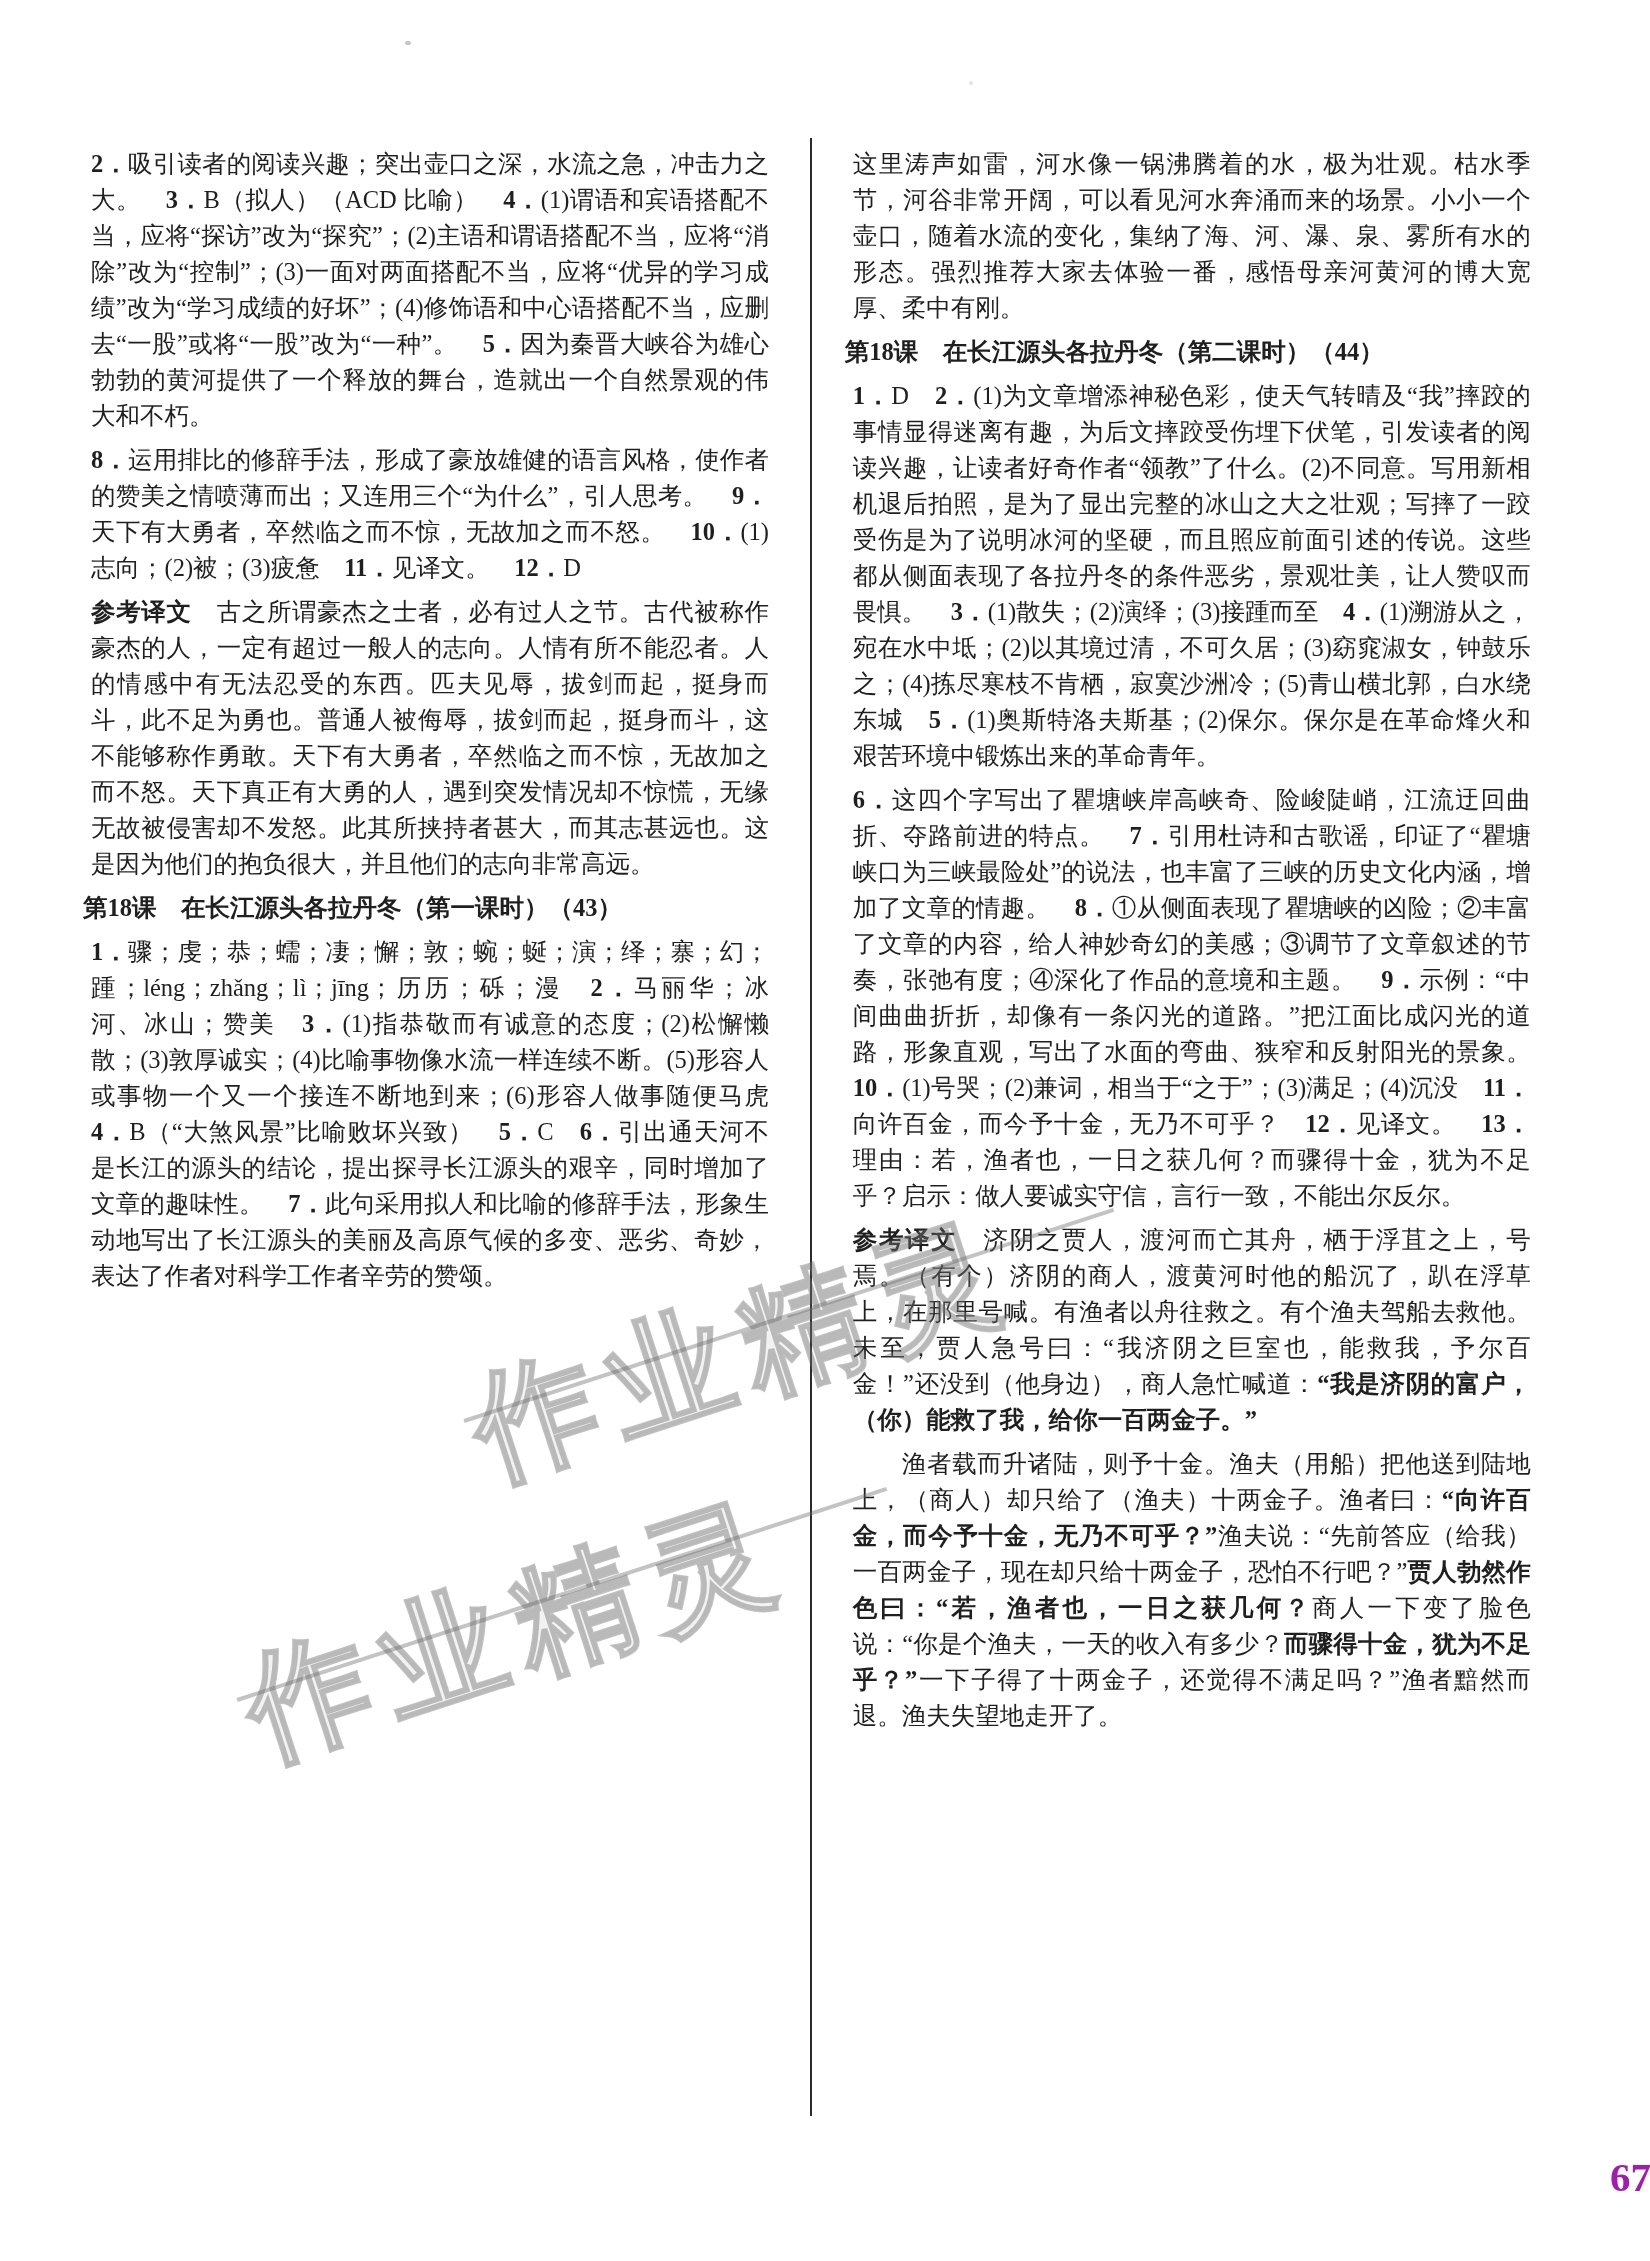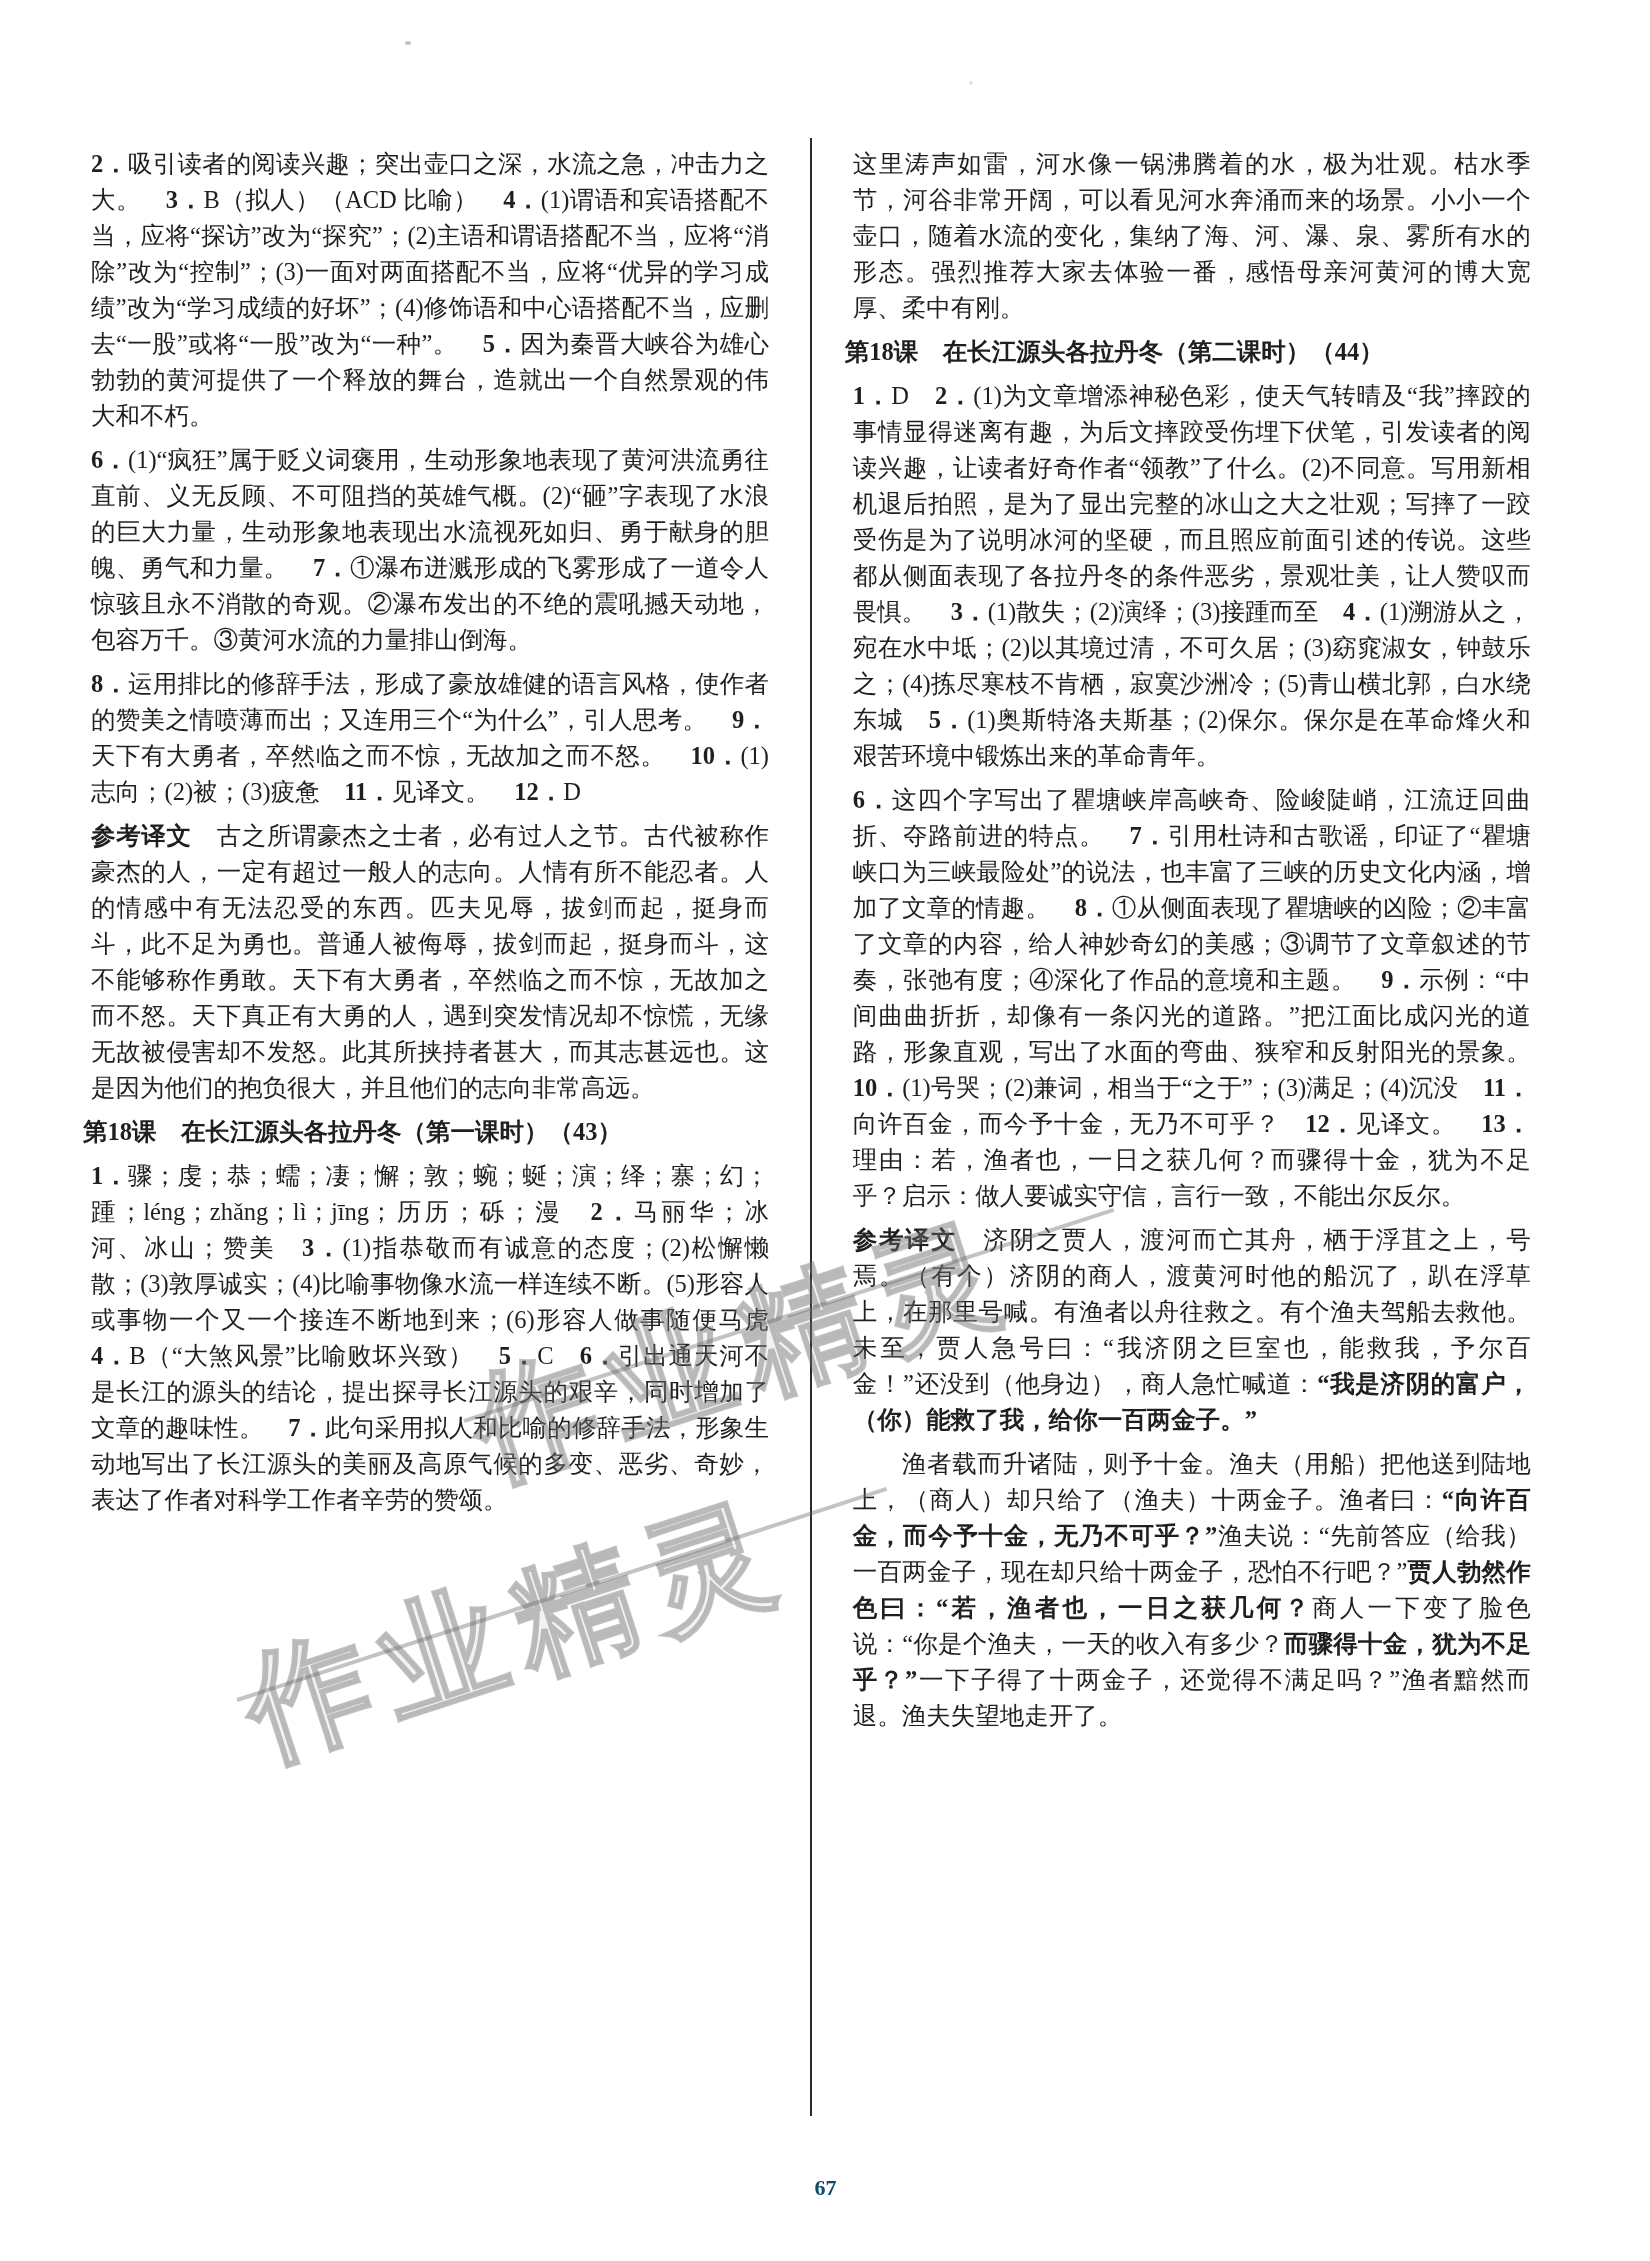--- a/index.html
+++ b/index.html
@@ -44,24 +44,24 @@
   .seg { white-space: pre-wrap; }
   .b { font-weight: bold; }
   .u {
     text-underline-offset: 6.1px;
     text-decoration-thickness: 1.8px;
   }
   .page-number {
     position: absolute;
     left: 0; right: 0;
     bottom: 60px;
-    text-align: center;
-    font-size: 22px;
+    text-align: right;
+    font-size: 41px;
     font-weight: bold;
-    color: #0c4a6e;
+    color: #a21caf;
   }
   .watermark {
     position: absolute;
     transform: rotate(-18deg);
     transform-origin: left center;
     font-size: 124px;
     font-weight: bold;
     letter-spacing: 16px;
     color: rgba(125,125,125,0.10);
     -webkit-text-stroke: 2.2px rgba(108,108,108,0.42);
@@ -92,21 +92,20 @@
 </head>
 <body>
 
 <div class="sheet">
   <div class="speck s1"></div>
   <div class="speck s2"></div>
 
   <div class="content">
     <div class="col" id="col-left">
         <p class="para normal"><span class="seg b">2．</span><span class="seg">吸引读者的阅读兴趣；突出壶口之深，水流之急，冲击力之大。　</span><span class="seg b">3．</span><span class="seg">B（拟人）（ACD 比喻）　</span><span class="seg b">4．</span><span class="seg">(1)谓语和宾语搭配不当，应将“探访”改为“探究”；(2)主语和谓语搭配不当，应将“消除”改为“控制”；(3)一面对两面搭配不当，应将“优异的学习成绩”改为“学习成绩的好坏”；(4)修饰语和中心语搭配不当，应删去“一股”或将“一股”改为“一种”。　</span><span class="seg b">5．</span><span class="seg">因为秦晋大峡谷为雄心勃勃的黄河提供了一个释放的舞台，造就出一个自然景观的伟大和不朽。</span></p>
-        <p class="para normal"><span class="seg b">6．</span><span class="seg">(1)“疯狂”属于贬义词褒用，生动形象地表现了黄河洪流勇往直前、义无反顾、不可阻挡的英雄气概。(2)“砸”字表现了水浪的巨大力量，生动形象地表现出水流视死如归、勇于献身的胆魄、勇气和力量。　</span><span class="seg b">7．</span><span class="seg">①瀑布迸溅形成的飞雾形成了一道令人惊骇且永不消散的奇观。②瀑布发出的不绝的震吼撼天动地，包容万千。③黄河水流的力量排山倒海。</span></p>
         <p class="para normal"><span class="seg b">8．</span><span class="seg">运用排比的修辞手法，形成了豪放雄健的语言风格，使作者的赞美之情喷薄而出；又连用三个“为什么”，引人思考。　</span><span class="seg b">9．</span><span class="seg">天下有大勇者，卒然临之而不惊，无故加之而不怒。　</span><span class="seg b">10．</span><span class="seg">(1)志向；(2)被；(3)疲惫　</span><span class="seg b">11．</span><span class="seg">见译文。　</span><span class="seg b">12．</span><span class="seg">D</span></p>
         <p class="para normal"><span class="seg b">参考译文　</span><span class="seg u">古之所谓豪杰之士者，必有过人之节。</span><span class="seg">古代被称作豪杰的人，一定有超过一般人的志向。</span><span class="seg u">人情有所不能忍者。</span><span class="seg">人的情感中有无法忍受的东西。</span><span class="seg u">匹夫见辱，拔剑而起，挺身而斗，此不足为勇也。</span><span class="seg">普通人被侮辱，拔剑而起，挺身而斗，这不能够称作勇敢。</span><span class="seg u">天下有大勇者，卒然临之而不惊，无故加之而不怒。</span><span class="seg">天下真正有大勇的人，遇到突发情况却不惊慌，无缘无故被侵害却不发怒。</span><span class="seg u">此其所挟持者甚大，而其志甚远也。</span><span class="seg">这是因为他们的抱负很大，并且他们的志向非常高远。</span></p>
         <p class="para header"><span class="seg b">第18课　在长江源头各拉丹冬（第一课时）（43）</span></p>
         <p class="para normal"><span class="seg b">1．</span><span class="seg">骤；虔；恭；蠕；凄；懈；敦；蜿；蜒；演；绎；寨；幻；踵；léng；zhǎng；lì；jīng；历历；砾；漫　</span><span class="seg b">2．</span><span class="seg">马丽华；冰河、冰山；赞美　</span><span class="seg b">3．</span><span class="seg">(1)指恭敬而有诚意的态度；(2)松懈懒散；(3)敦厚诚实；(4)比喻事物像水流一样连续不断。(5)形容人或事物一个又一个接连不断地到来；(6)形容人做事随便马虎　</span><span class="seg b">4．</span><span class="seg">B（“大煞风景”比喻败坏兴致）　</span><span class="seg b">5．</span><span class="seg">C　</span><span class="seg b">6．</span><span class="seg">引出通天河不是长江的源头的结论，提出探寻长江源头的艰辛，同时增加了文章的趣味性。　</span><span class="seg b">7．</span><span class="seg">此句采用拟人和比喻的修辞手法，形象生动地写出了长江源头的美丽及高原气候的多变、恶劣、奇妙，表达了作者对科学工作者辛劳的赞颂。</span></p>
       </div>
     <div class="divider"></div>
     <div class="col" id="col-right">
         <p class="para normal"><span class="seg">这里涛声如雷，河水像一锅沸腾着的水，极为壮观。枯水季节，河谷非常开阔，可以看见河水奔涌而来的场景。小小一个壶口，随着水流的变化，集纳了海、河、瀑、泉、雾所有水的形态。强烈推荐大家去体验一番，感悟母亲河黄河的博大宽厚、柔中有刚。</span></p>
         <p class="para header"><span class="seg b">第18课　在长江源头各拉丹冬（第二课时）（44）</span></p>
         <p class="para normal"><span class="seg b">1．</span><span class="seg">D　</span><span class="seg b">2．</span><span class="seg">(1)为文章增添神秘色彩，使天气转晴及“我”摔跤的事情显得迷离有趣，为后文摔跤受伤埋下伏笔，引发读者的阅读兴趣，让读者好奇作者“领教”了什么。(2)不同意。写用新相机退后拍照，是为了显出完整的冰山之大之壮观；写摔了一跤受伤是为了说明冰河的坚硬，而且照应前面引述的传说。这些都从侧面表现了各拉丹冬的条件恶劣，景观壮美，让人赞叹而畏惧。　</span><span class="seg b">3．</span><span class="seg">(1)散失；(2)演绎；(3)接踵而至　</span><span class="seg b">4．</span><span class="seg">(1)溯游从之，宛在水中坻；(2)以其境过清，不可久居；(3)窈窕淑女，钟鼓乐之；(4)拣尽寒枝不肯栖，寂寞沙洲冷；(5)青山横北郭，白水绕东城　</span><span class="seg b">5．</span><span class="seg">(1)奥斯特洛夫斯基；(2)保尔。保尔是在革命烽火和艰苦环境中锻炼出来的革命青年。</span></p>

